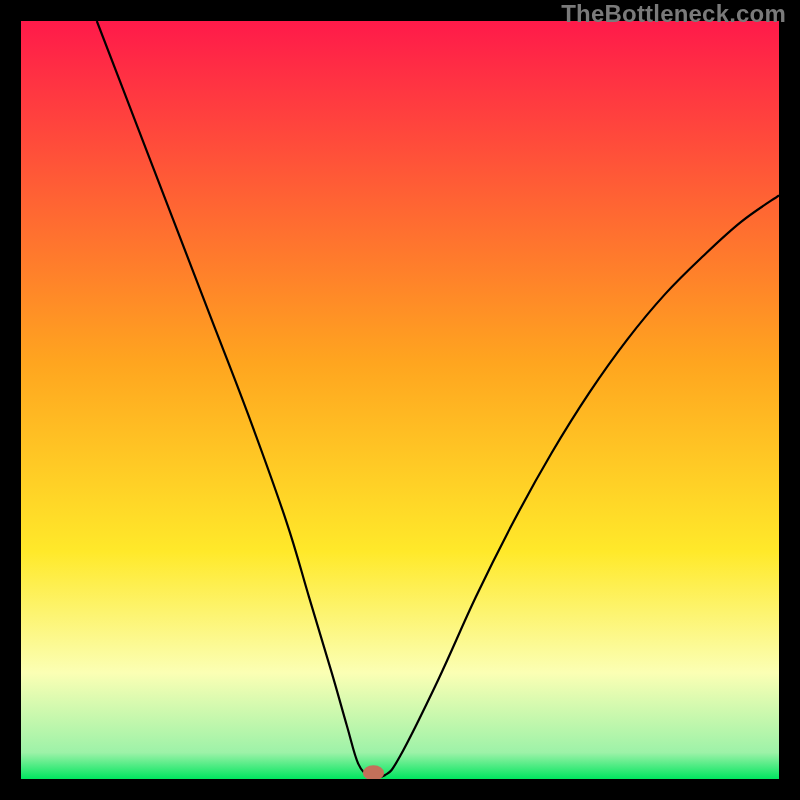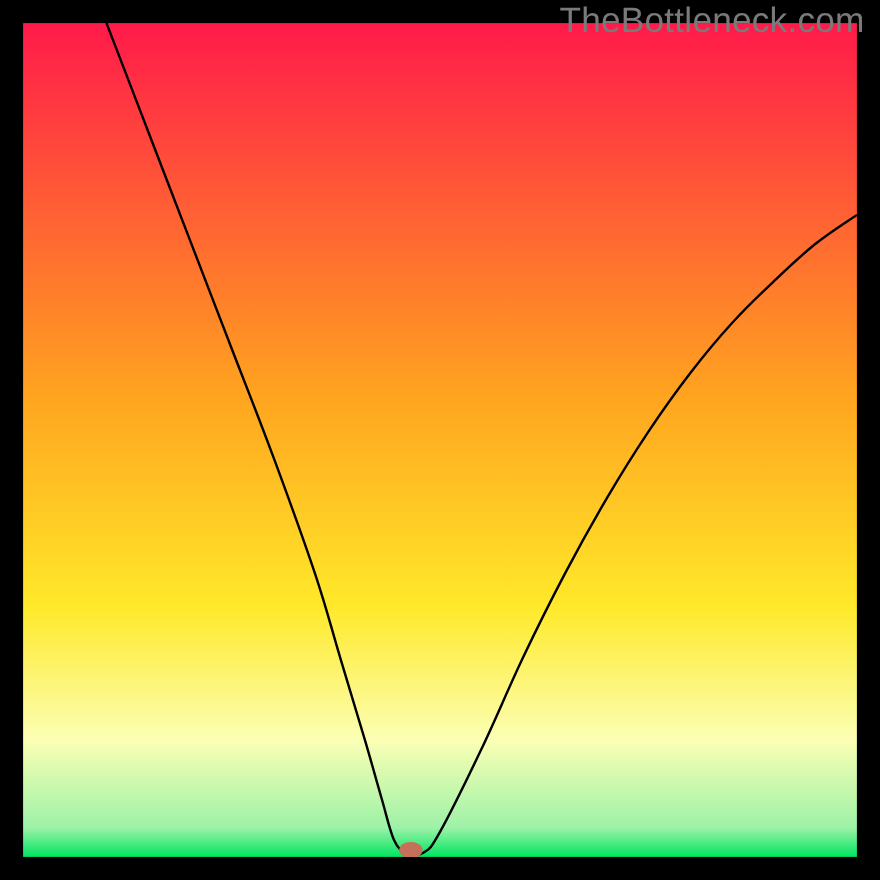--- a/index.html
+++ b/index.html
@@ -24,22 +24,22 @@
     left: 7px;
     top: 7px;
     width: 758px;
     height: 758px;
   }
   .watermark {
     position: absolute;
     top: 0px;
     right: 14px;
     color: #7a7a7a;
-    font-size: 32px;
-    font-weight: 400;
+    font-size: 24px;
+    font-weight: 700;
     letter-spacing: 0.2px;
     user-select: none;
   }
   svg { display: block; }
 </style>
 </head>
 <body>
 
 <div class="frame">
   <svg class="plot" viewBox="0 0 100 100" preserveAspectRatio="none">

